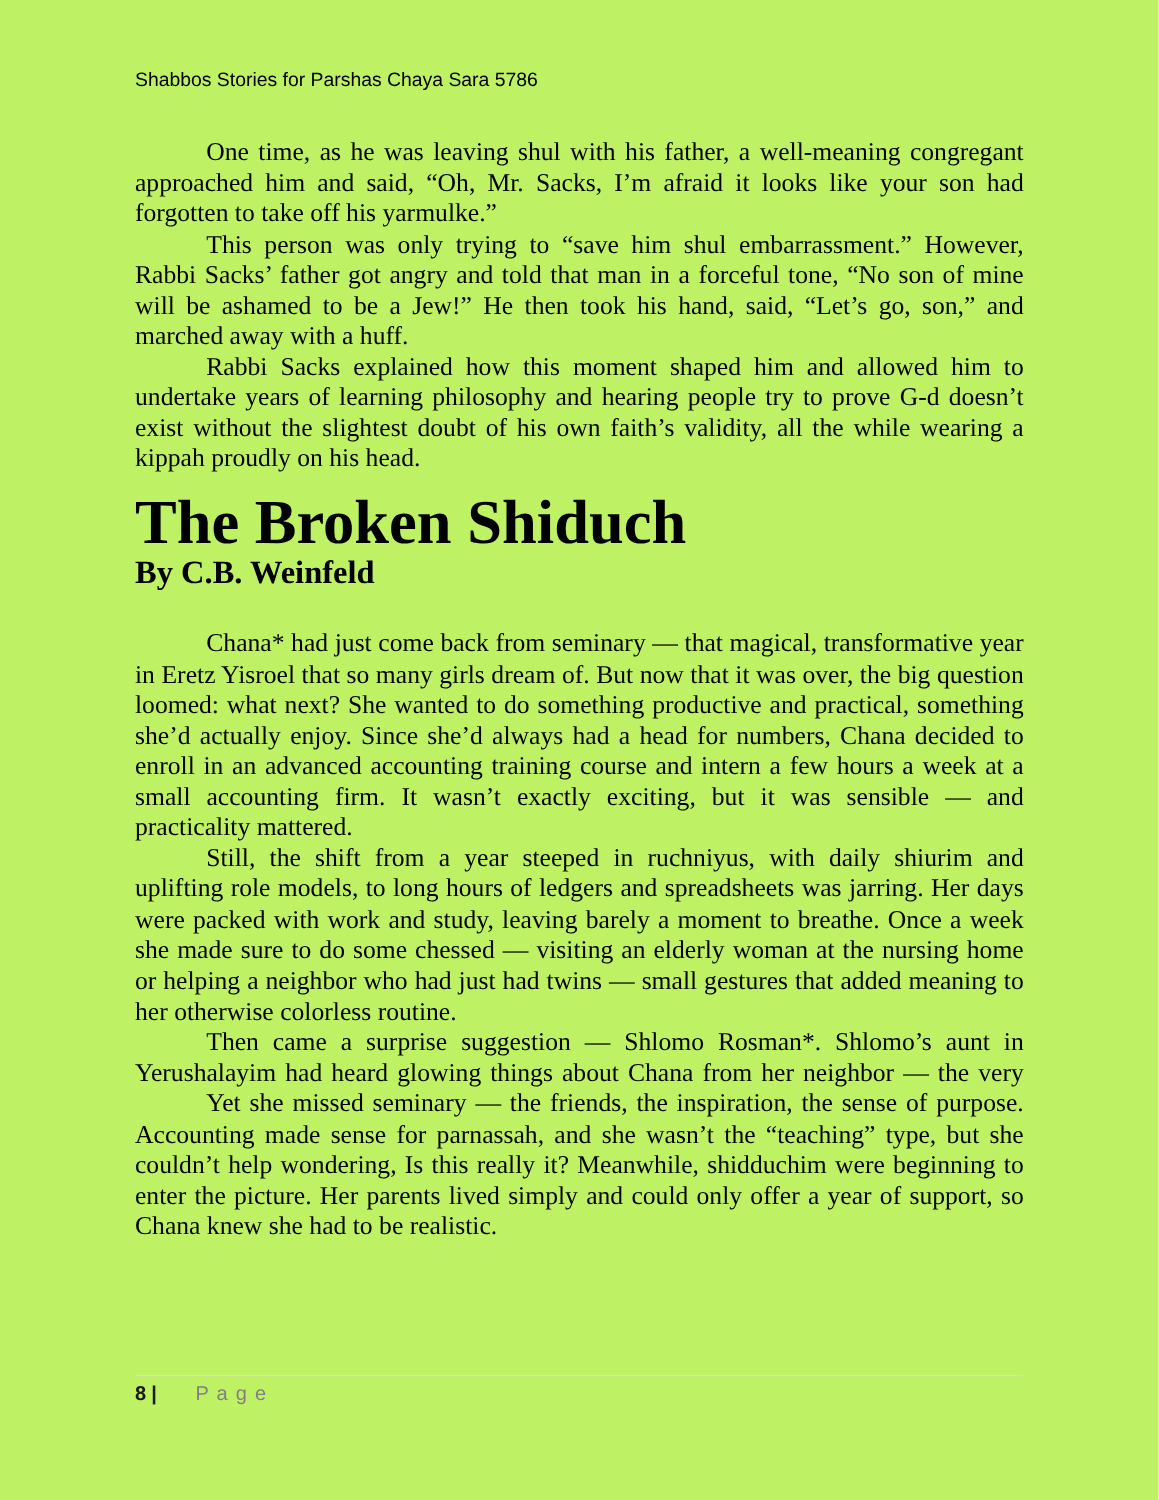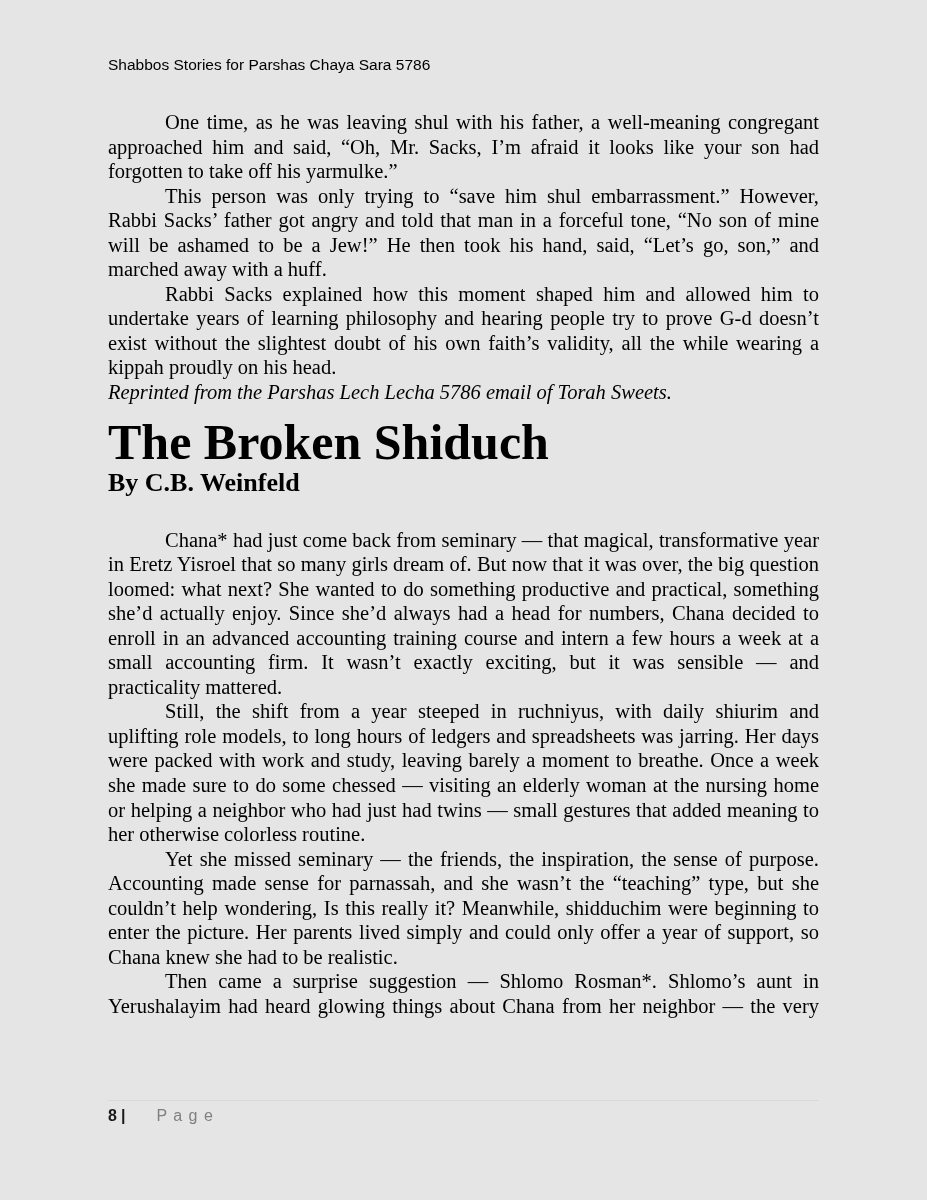--- a/index.html
+++ b/index.html
@@ -4,21 +4,21 @@
 <style>
   html, body {
     margin: 0;
     padding: 0;
     background: #ffffff;
   }
   .page {
     position: relative;
     width: 927px;
     height: 1200px;
-    background: #e5e5e5;
+    background: #bef264;
     overflow: hidden;
     color: #000000;
     font-family: "Liberation Serif", serif;
     text-decoration: underline;
   }
   .doc-header {
     position: absolute;
     top: 55px;
     left: 108px;
     right: 108px;
@@ -103,29 +103,28 @@
 <div class="page">
 
   <div class="doc-header">
     <span>Shabbos Stories for Parshas Chaya Sara 5786</span>
   </div>
 
   <div class="doc-body">
     <p class="par">One time, as he was leaving shul with his father, a well-meaning congregant approached him and said, “Oh, Mr. Sacks, I’m afraid it looks like your son had forgotten to take off his yarmulke.”</p>
     <p class="par">This person was only trying to “save him shul embarrassment.” However, Rabbi Sacks’ father got angry and told that man in a forceful tone, “No son of mine will be ashamed to be a Jew!” He then took his hand, said, “Let’s go, son,” and marched away with a huff.</p>
     <p class="par">Rabbi Sacks explained how this moment shaped him and allowed him to undertake years of learning philosophy and hearing people try to prove G-d doesn’t exist without the slightest doubt of his own faith’s validity, all the while wearing a kippah proudly on his head.</p>
-    <p class="attribution">Reprinted from the Parshas Lech Lecha 5786 email of Torah Sweets.</p>
 
     <h1 class="story-title">The Broken Shiduch</h1>
     <h2 class="story-byline">By C.B. Weinfeld</h2>
 
     <p class="par">Chana* had just come back from seminary — that magical, transformative year in Eretz Yisroel that so many girls dream of. But now that it was over, the big question loomed: what next? She wanted to do something productive and practical, something she’d actually enjoy. Since she’d always had a head for numbers, Chana decided to enroll in an advanced accounting training course and intern a few hours a week at a small accounting firm. It wasn’t exactly exciting, but it was sensible — and practicality mattered.</p>
     <p class="par">Still, the shift from a year steeped in ruchniyus, with daily shiurim and uplifting role models, to long hours of ledgers and spreadsheets was jarring. Her days were packed with work and study, leaving barely a moment to breathe. Once a week she made sure to do some chessed — visiting an elderly woman at the nursing home or helping a neighbor who had just had twins — small gestures that added meaning to her otherwise colorless routine.</p>
+    <p class="par continued">Then came a surprise suggestion — Shlomo Rosman*. Shlomo’s aunt in Yerushalayim had heard glowing things about Chana from her neighbor — the very</p>
     <p class="par">Yet she missed seminary — the friends, the inspiration, the sense of purpose. Accounting made sense for parnassah, and she wasn’t the “teaching” type, but she couldn’t help wondering, Is this really it? Meanwhile, shidduchim were beginning to enter the picture. Her parents lived simply and could only offer a year of support, so Chana knew she had to be realistic.</p>
-    <p class="par continued">Then came a surprise suggestion — Shlomo Rosman*. Shlomo’s aunt in Yerushalayim had heard glowing things about Chana from her neighbor — the very</p>
   </div>
 
   <div class="doc-footer">
     <div class="footer-rule"></div>
     <div class="footer-text">
       <span class="page-num">8</span><span class="footer-sep">|</span><span class="page-label">P a g e</span>
     </div>
   </div>
 
 </div>

